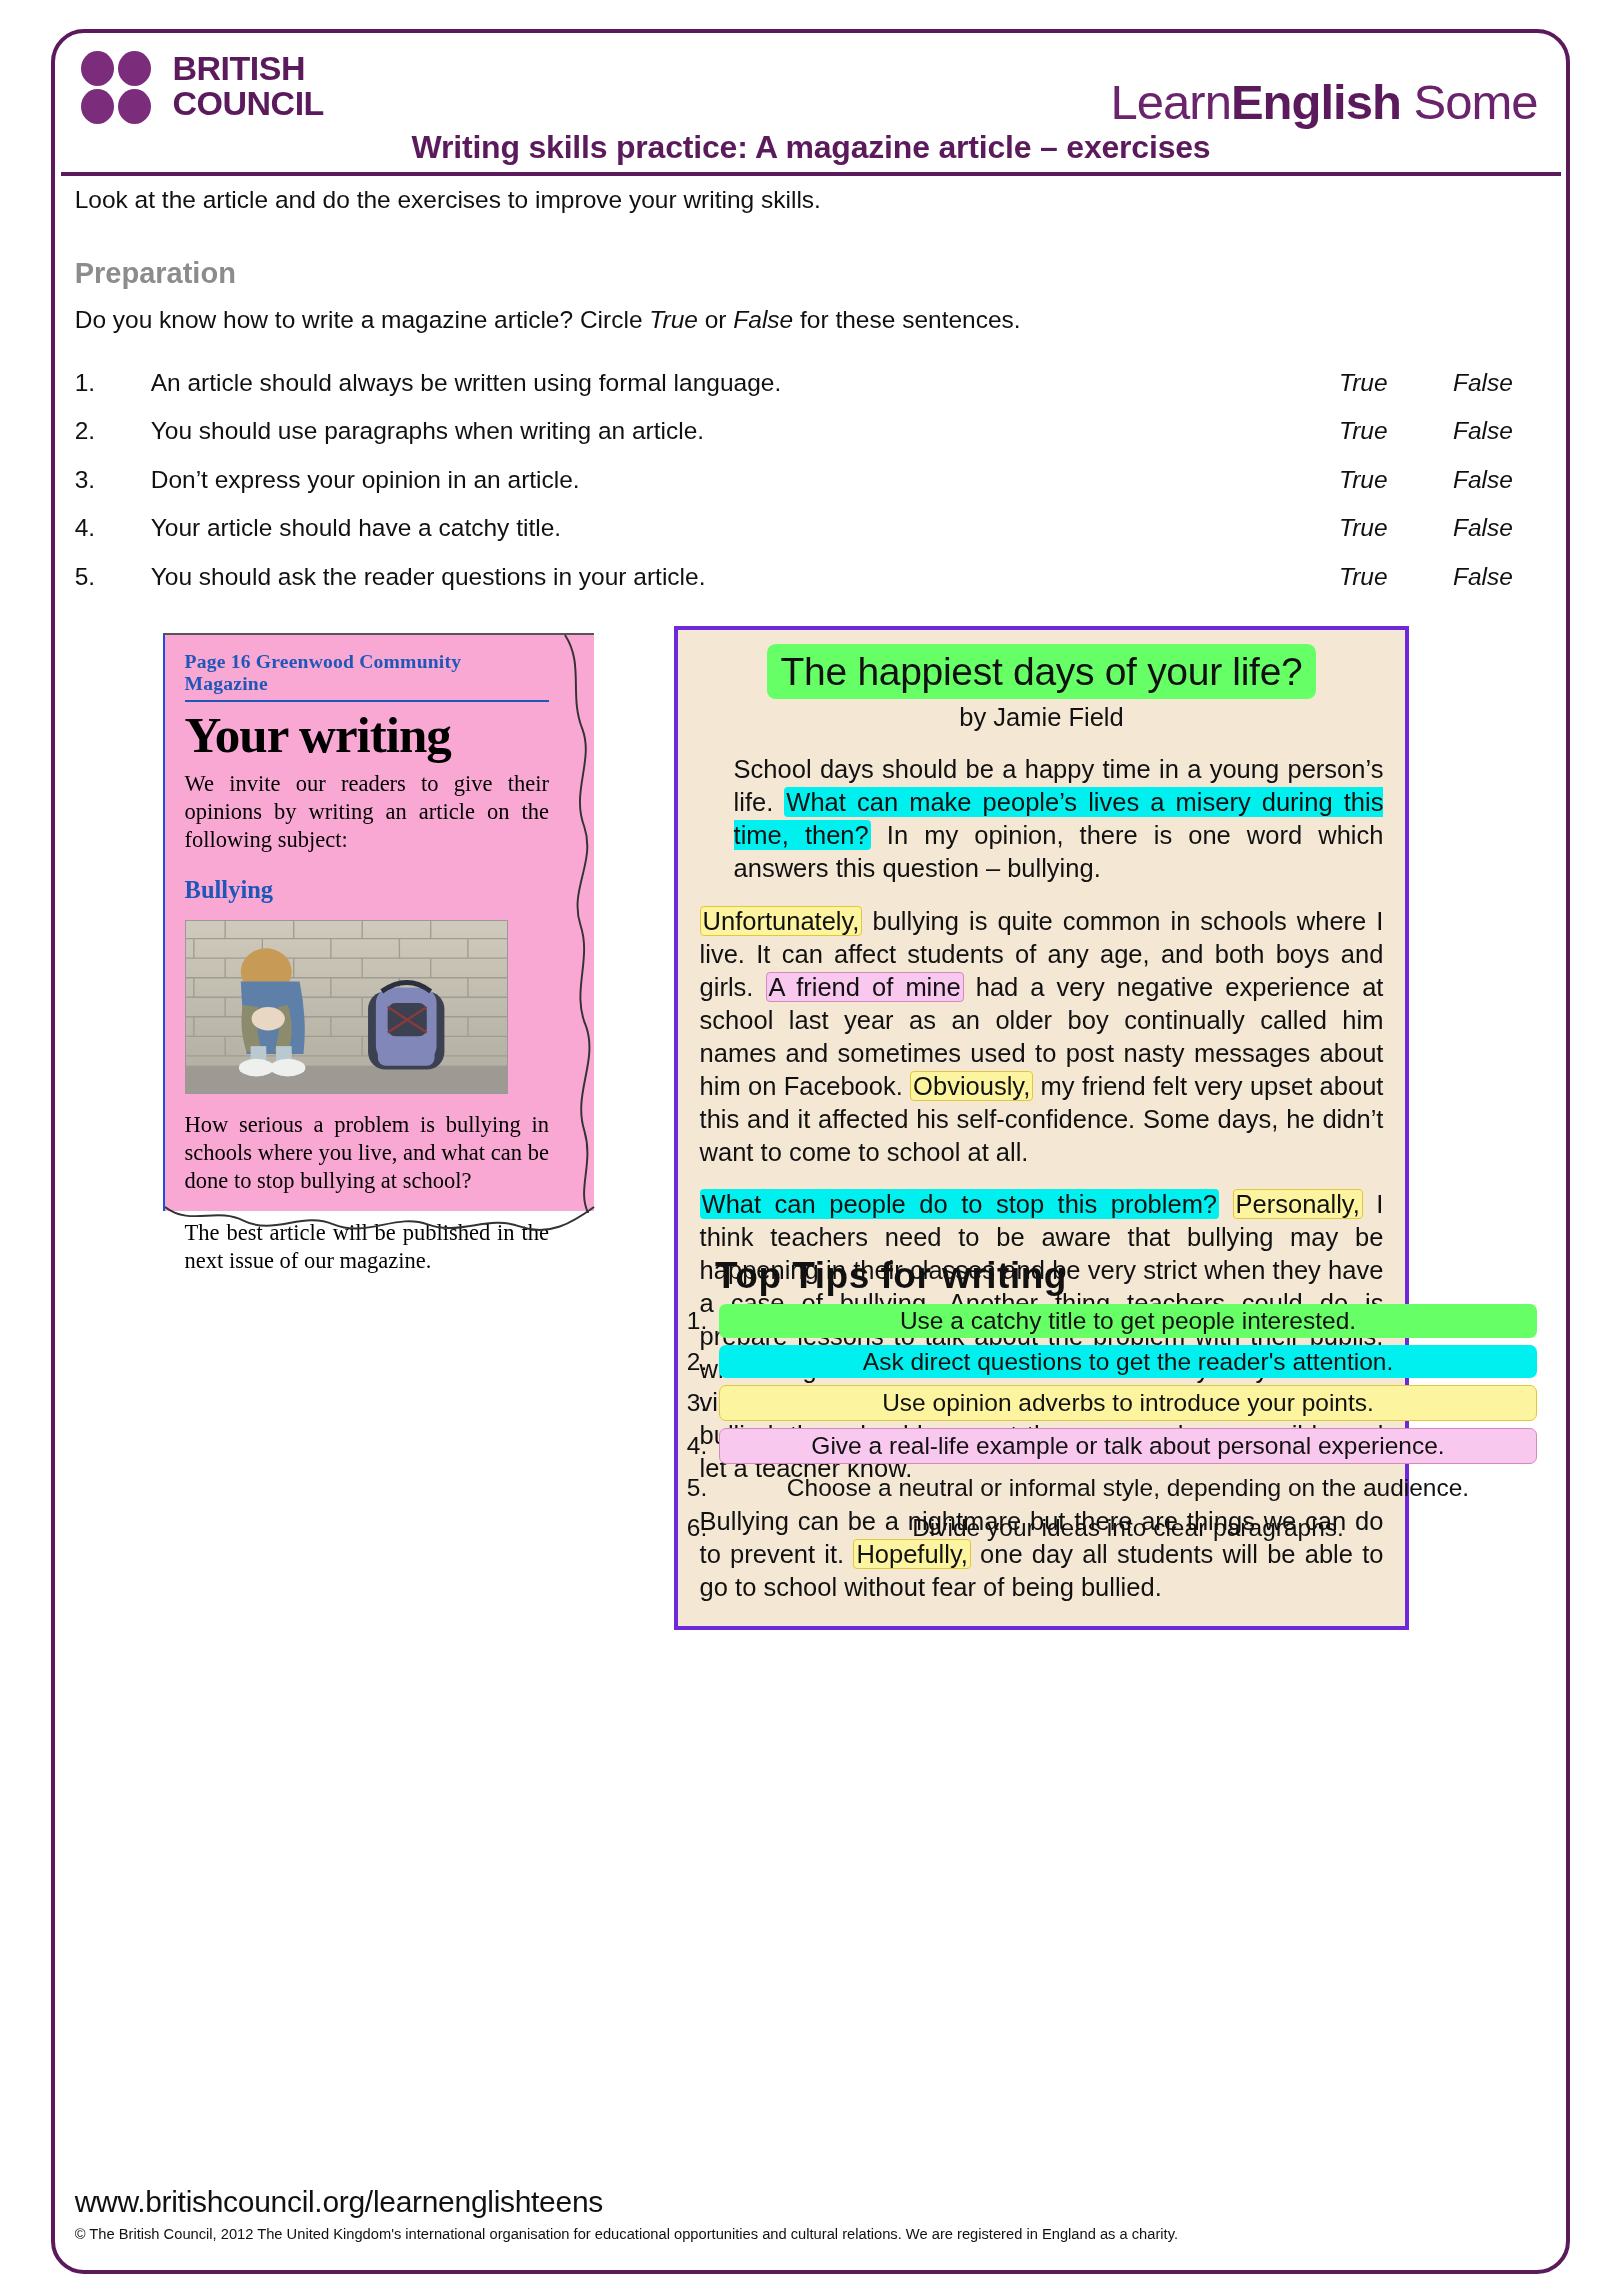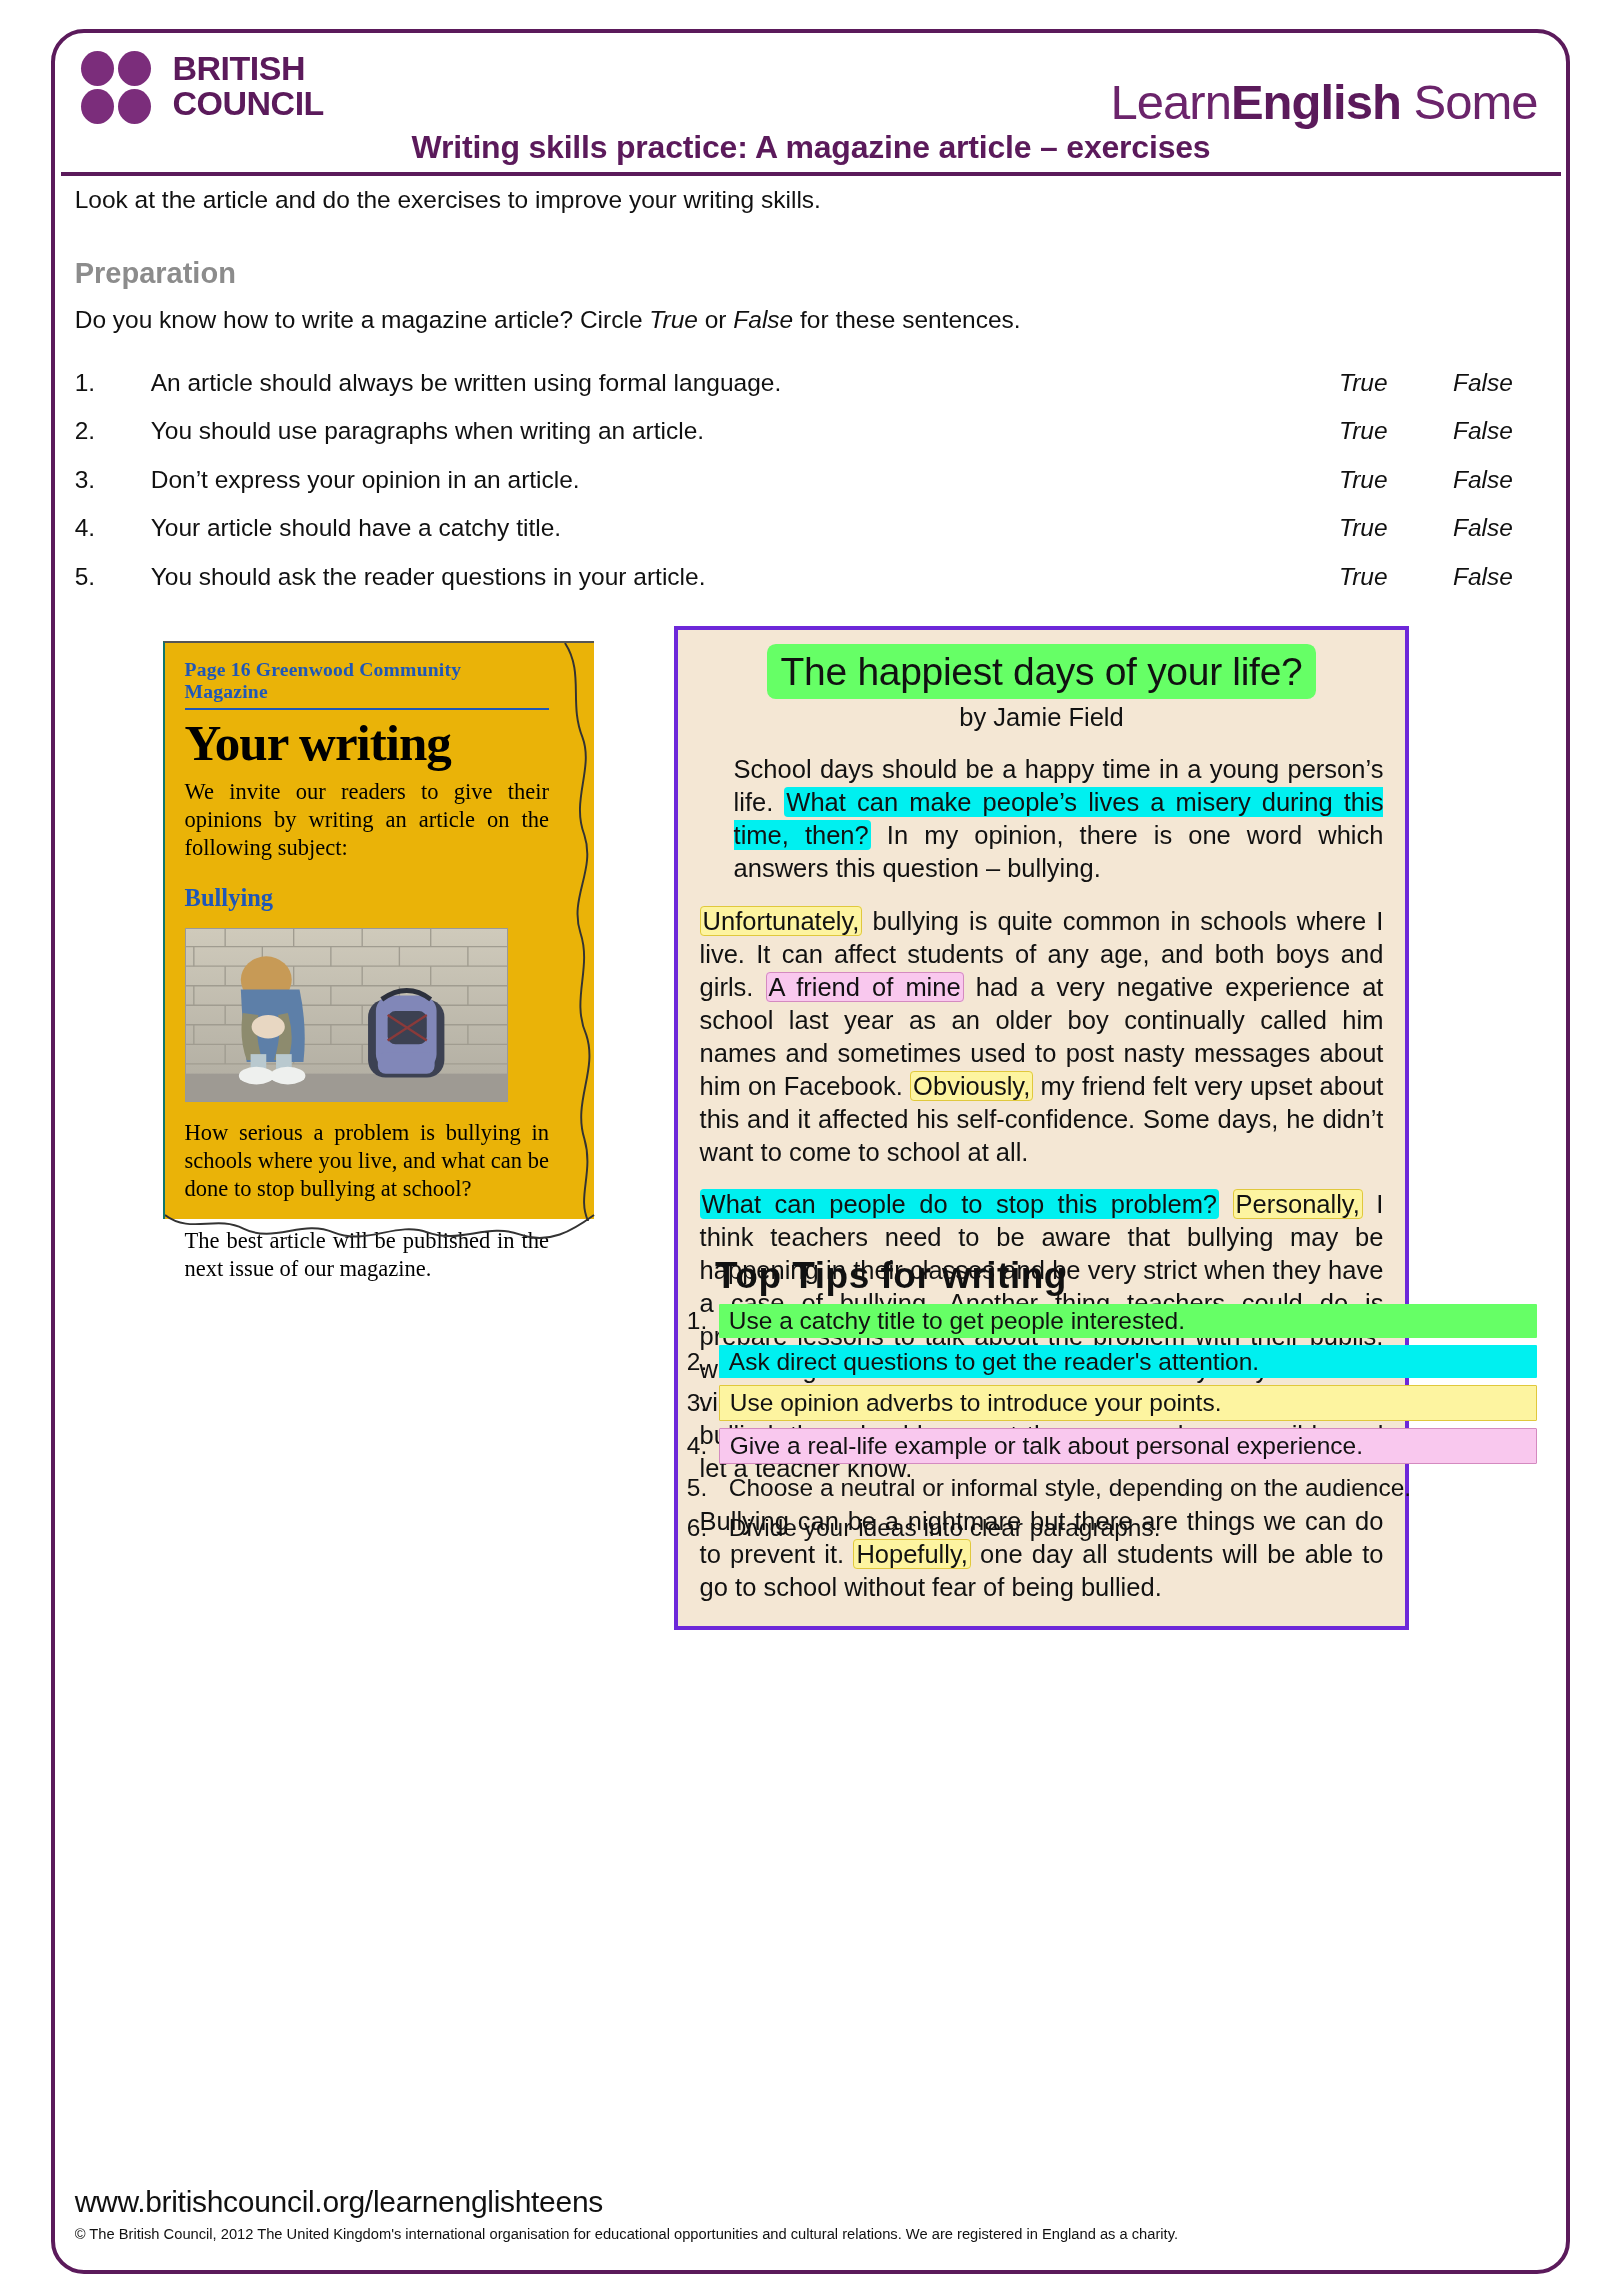--- a/index.html
+++ b/index.html
@@ -154,25 +154,25 @@
   .content {
     position: relative;
     margin-top: 35px;
     height: 902px;
   }
 
   
   .clipping {
     position: absolute;
     left: 102px;
-    top: 15px;
+    top: 7px;
     width: 431px;
     height: 578px;
-    background: #eab308;
-    border-left: 2px solid #0f766e;
+    background: #f9a8d4;
+    border-left: 2px solid #1d4ed8;
     border-top: 2px solid #555;
   }
   .clip-torn {
     position: absolute;
     right: -2px;
     top: 0;
     width: 33px;
     height: 578px;
     pointer-events: none;
   }
@@ -306,21 +306,22 @@
   }
   .tip-num {
     width: 45px;
     flex: 0 0 45px;
     text-align: right;
     padding-right: 11.8px;
   }
   .tip-txt {
     flex: 1 1 auto;
     padding: 2.9px 9.8px;
-    border-radius: 1px;
+    border-radius: 7px;
+    text-align: center;
   }
   .tip-txt.green { background: #66FF66; }
   .tip-txt.cyan  { background: #00F0F0; }
   .tip-txt.yellow{ background: #FDF4A0; border: 1px solid #E0C83C; }
   .tip-txt.pink  { background: #F9C8EE; border: 1px solid #D48AC0; }
   .tip-txt.plain { background: transparent; }
 
   
   .footer {
     position: absolute;

